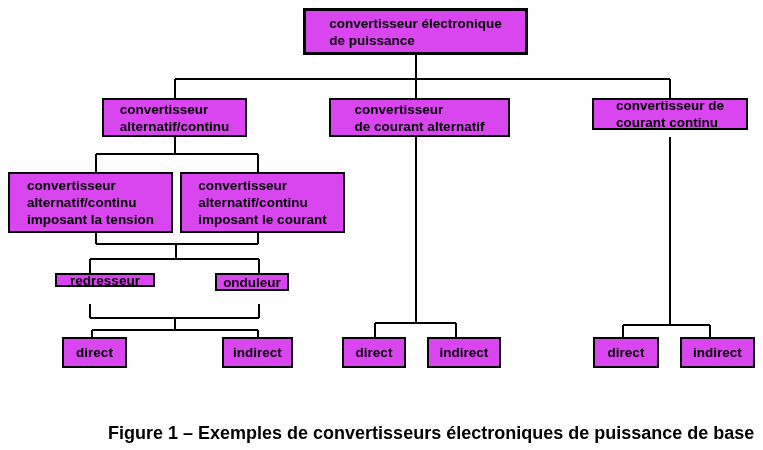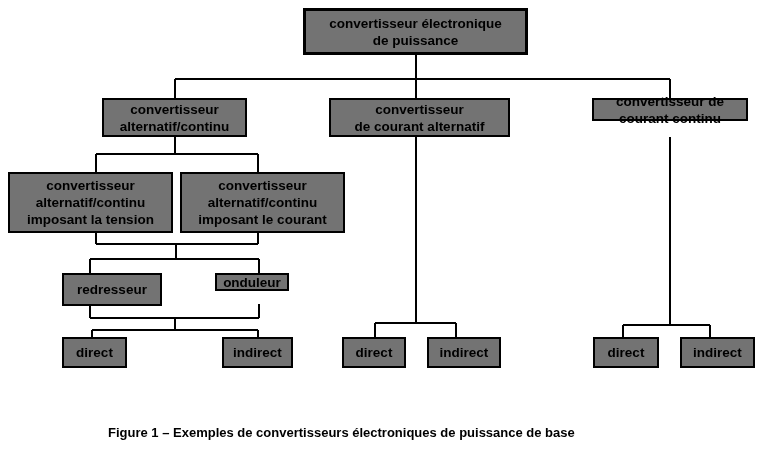--- a/index.html
+++ b/index.html
@@ -4,43 +4,43 @@
 <style>
   html,body{margin:0;padding:0;background:#fff;}
   .canvas{
     position:relative;width:763px;height:450px;background:#ffffff;
     font-family:"Liberation Sans","DejaVu Sans",sans-serif;color:#000;
     overflow:hidden;
   }
   .wires{position:absolute;left:0;top:0;}
   .box{
     position:absolute;box-sizing:border-box;
-    border:2px solid #000;background:#737373;
+    border:2px solid #000;background:#d946ef;
     display:flex;align-items:center;justify-content:center;
-    text-align:center;font-weight:bold;font-size:13.5px;line-height:17px;
+    font-weight:bold;font-size:13.5px;line-height:17px;
     white-space:pre-line;
   }
   .box.root{border-width:3px;}
   .n-root      {left:303px;top:8px;  width:225px;height:47px;}
   .n-acdc      {left:102px;top:98px; width:145px;height:39px;}
   .n-ac        {left:329px;top:98px; width:181px;height:39px;}
-  .n-dc        {left:592px;top:98px; width:156px;height:23px;}
+  .n-dc        {left:592px;top:98px; width:156px;height:32px;}
   .n-tension   {left:8px;  top:172px;width:165px;height:61px;}
   .n-courant   {left:180px;top:172px;width:165px;height:61px;}
-  .n-redresseur{left:55px; top:273px;width:100px;height:33px;margin-left:7px;}
+  .n-redresseur{left:55px; top:273px;width:100px;height:14px;}
   .n-onduleur  {left:215px;top:273px;width:74px; height:18px;}
   .n-direct1   {left:62px; top:337px;width:65px; height:31px;}
   .n-indirect1 {left:222px;top:337px;width:71px; height:31px;}
   .n-direct2   {left:342px;top:337px;width:64px; height:31px;}
   .n-indirect2 {left:427px;top:337px;width:74px; height:31px;}
   .n-direct3   {left:593px;top:337px;width:66px; height:31px;}
   .n-indirect3 {left:680px;top:337px;width:75px; height:31px;}
   .caption{
     position:absolute;left:108px;top:425px;
-    font-weight:bold;font-size:13px;line-height:16px;
+    font-weight:bold;font-size:18px;line-height:16px;
   }
 </style>
 </head>
 <body>
 
 <div class="canvas">
 
   <svg class="wires" width="763" height="450" viewBox="0 0 763 450" shape-rendering="crispEdges">
 
     <path d="M416 55 L416 98 M175 79 L670 79 M175 79 L175 98 M670 79 L670 98" stroke="#000" stroke-width="2" fill="none"></path>

